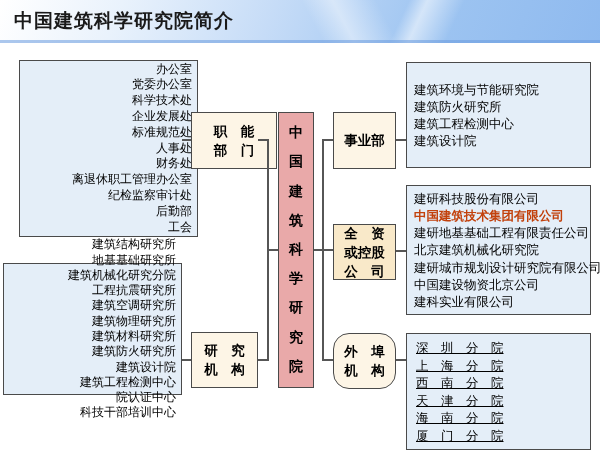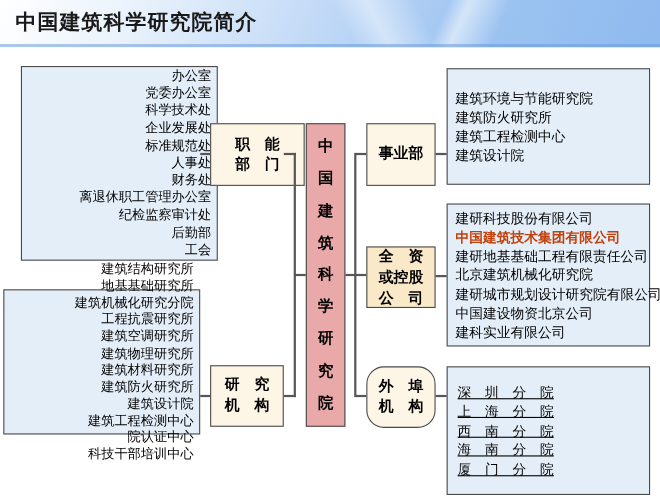--- a/index.html
+++ b/index.html
@@ -171,20 +171,21 @@
         <div class="list-line">北京建筑机械化研究院</div>
         <div class="list-line">建研城市规划设计研究院有限公司</div>
         <div class="list-line">中国建设物资北京公司</div>
         <div class="list-line">建科实业有限公司</div>
       </section>
 
     <section class="box listbox l-align box-br-list">
         <div class="list-line">深　圳　分　院</div>
         <div class="list-line">上　海　分　院</div>
         <div class="list-line">西　南　分　院</div>
+        <div class="list-line">天　津　分　院</div>
         <div class="list-line">海　南　分　院</div>
         <div class="list-line">厦　门　分　院</div>
       </section>
 
     <i class="ln h" style="left:182px;top:139px;width:9px"></i>
     <i class="ln h" style="left:182px;top:359px;width:9px"></i>
     <i class="ln h" style="left:258px;top:139px;width:11px"></i>
     <i class="ln h" style="left:258px;top:359px;width:11px"></i>
     <i class="ln v" style="left:267px;top:139px;height:222px"></i>
     <i class="ln h" style="left:268px;top:249px;width:10px"></i>

